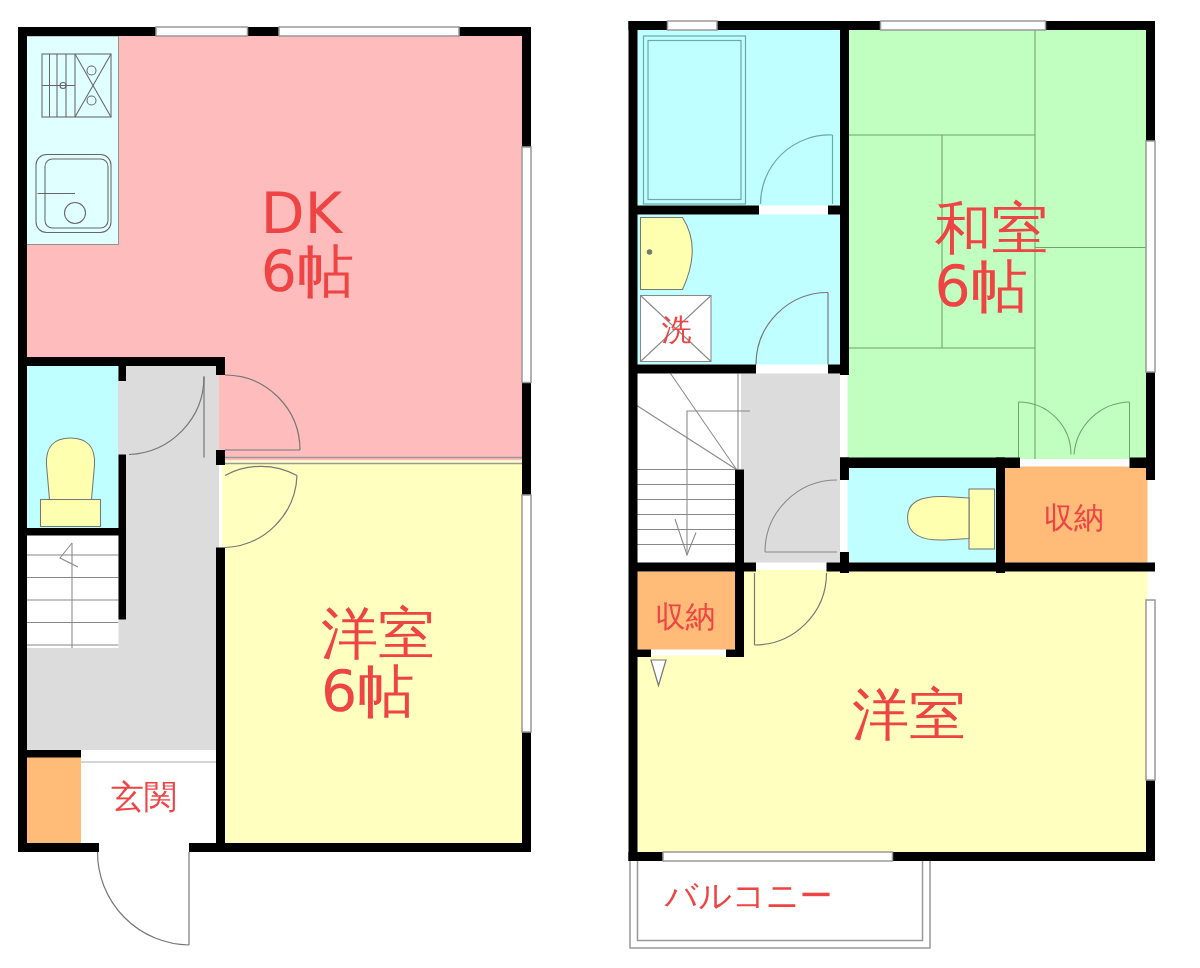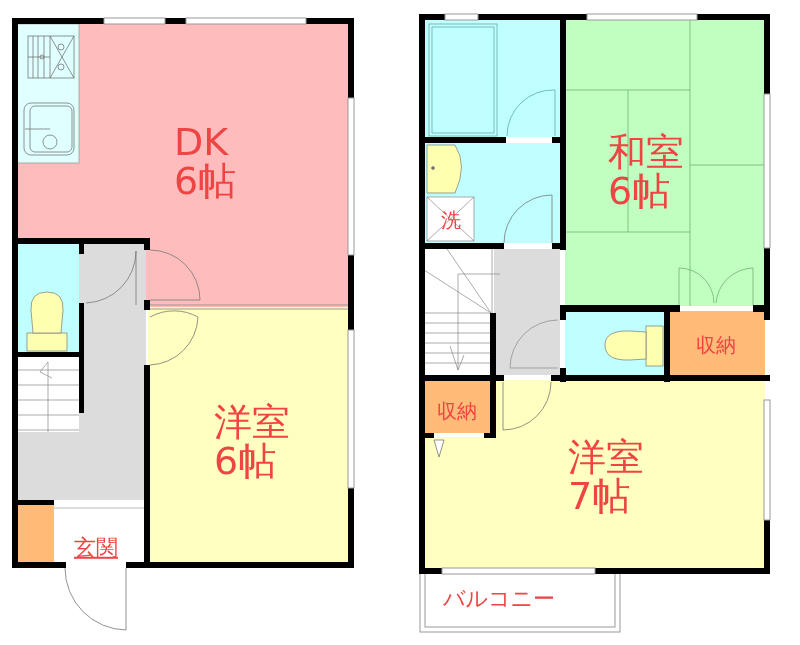--- a/index.html
+++ b/index.html
@@ -232,26 +232,25 @@
 </svg>
 
 <div class="lbl big" style="left:205px; top:162px;">
   <span>DK</span>
   <span>6帖</span>
 </div>
 <div class="lbl big" style="left:252px; top:442px;">
   <span>洋室</span>
   <span>6帖</span>
 </div>
-<div class="lbl mid" style="left:96px; top:548px;text-decoration:underline;">玄関</div>
-
-<div class="lbl big" style="left:646px; top:172px;">
+<div class="lbl mid" style="left:96px; top:533px;">玄関</div>
+
+<div class="lbl big" style="left:661px; top:172px;">
   <span>和室</span>
   <span>6帖</span>
 </div>
 <div class="lbl big" style="left:606px; top:477px;">
   <span>洋室</span>
-  <span>7帖</span>
 </div>
 <div class="lbl small" style="left:716px; top:345px;">収納</div>
 <div class="lbl small" style="left:457px; top:411px;">収納</div>
 <div class="lbl small" style="left:451px; top:220px;">洗</div>
 <div class="lbl mid" style="left:499px; top:599px;">バルコニー</div>
 
 </body></html>

